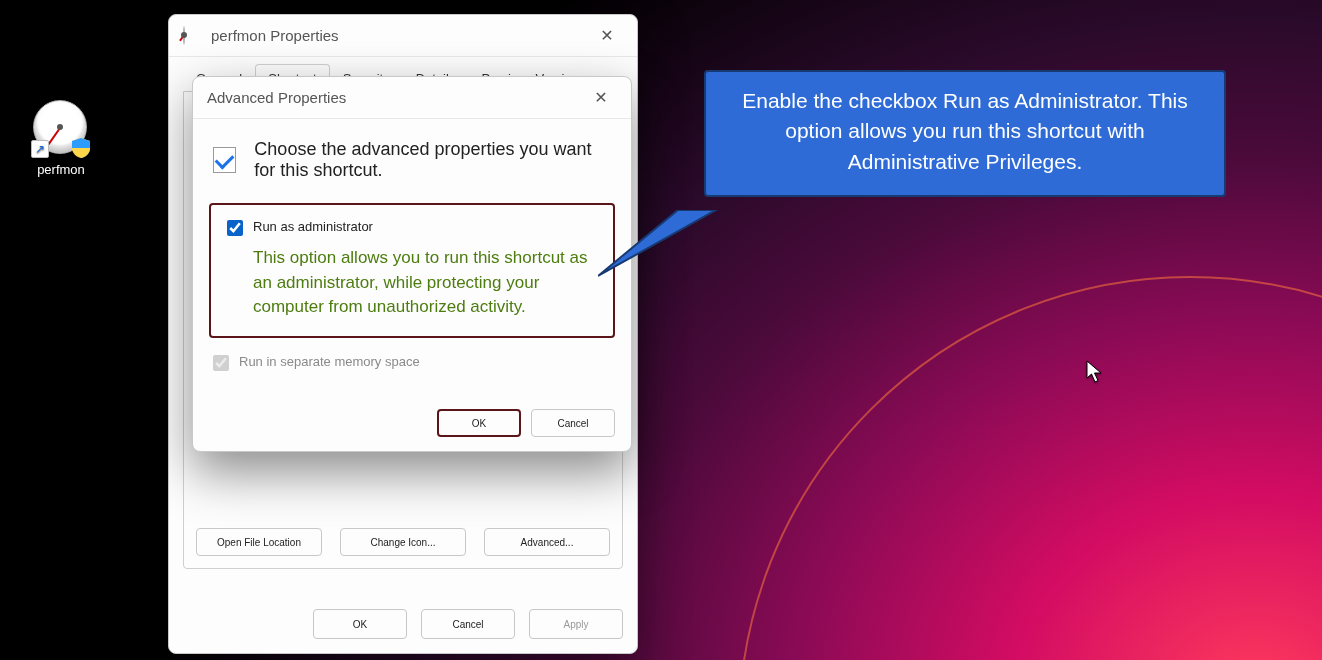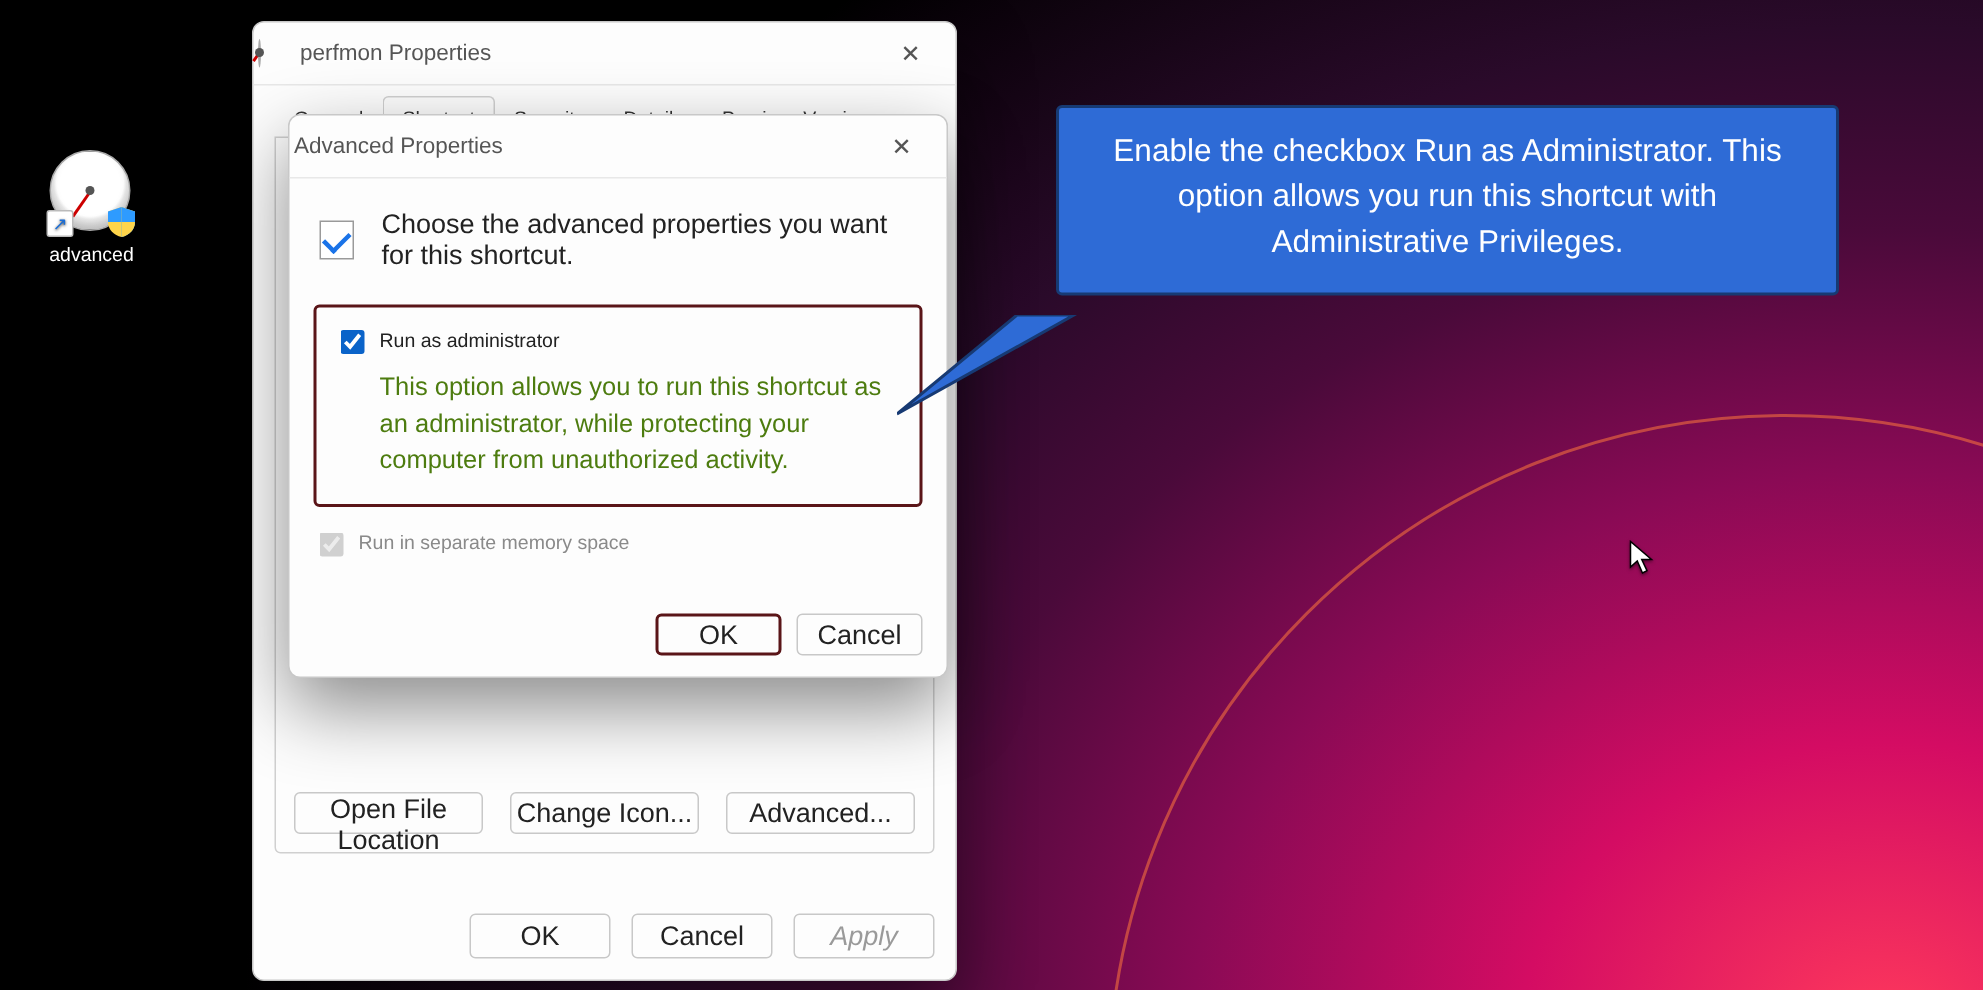--- a/index.html
+++ b/index.html
@@ -18,37 +18,37 @@
   .desktop-icon .ic-wrap{ width:56px; height:56px; margin:0 auto 6px; position:relative; }
   .gauge{ width:54px; height:54px; border-radius:50%; background:radial-gradient(circle at 50% 40%, #fff 0 55%, #eee 60%, #ccc 100%); border:1px solid #aaa; position:relative; box-shadow:inset 0 -4px 6px rgba(0,0,0,.15);}
   .gauge::before{content:""; position:absolute; left:50%; top:52%; width:2px; height:20px; background:#c00; transform-origin:top center; transform:translateX(-50%) rotate(35deg);}
   .gauge::after{content:""; position:absolute; left:50%; top:50%; width:6px; height:6px; background:#555; border-radius:50%; transform:translate(-50%,-50%);}
   .shield{ position:absolute; right:-4px; bottom:-4px; width:24px; height:24px; }
   .shield svg{width:100%;height:100%;}
   .shortcut-arrow{ position:absolute; left:-2px; bottom:-2px; width:18px; height:18px; background:#fff; border:1px solid #bbb; border-radius:2px; display:flex; align-items:center; justify-content:center; font-size:12px; color:#1a6dd6;}
 
   
   .win{ position:absolute; background:#fdfdfd; border:1px solid #c8c8c8; border-radius:8px; box-shadow:0 20px 50px rgba(0,0,0,.45); }
-  .titlebar{ height:42px; display:flex; align-items:center; padding:0 10px 0 3px; border-bottom:1px solid #e8e8e8; color:#555; font-size:15px;}
+  .titlebar{ height:42px; display:flex; align-items:center; padding:0 10px 0 14px; border-bottom:1px solid #e8e8e8; color:#555; font-size:15px;}
   .titlebar .t-icon{ width:18px; height:18px; margin-right:10px; display:inline-block;}
   .titlebar .t-icon .gauge{width:18px;height:18px;border-width:1px;}
   .titlebar .t-icon .gauge::before{height:7px;top:50%;}
   .titlebar .spacer{flex:1;}
   .close-x{ width:40px; height:30px; display:flex; align-items:center; justify-content:center; color:#555; font-size:16px; border-radius:4px; cursor:pointer;}
 
   .props-win{ left:168px; top:14px; width:470px; height:640px; }
   .tabs{ display:flex; gap:0; padding:0 14px; margin-top:6px; font-size:13px; color:#333;}
   .tab{ padding:6px 12px; border:1px solid transparent; border-bottom:none; cursor:pointer; position:relative; top:1px; background:transparent;}
   .tab.active{ border-color:#d0d0d0; background:#fdfdfd; border-radius:4px 4px 0 0;}
   .tab-panel{ margin:0 14px 0; border:1px solid #d0d0d0; border-radius:0 4px 4px 4px; height:478px; position:relative;}
   .btn-row{ position:absolute; left:0; right:0; bottom:12px; display:flex; gap:18px; justify-content:center; padding:0 14px;}
-  .wbtn{ min-width:126px; height:28px; border:1px solid #c8c8c8; background:#fdfdfd; border-radius:4px; font-size:18px; color:#222; cursor:pointer;}
+  .wbtn{ min-width:126px; height:28px; border:1px solid #c8c8c8; background:#fdfdfd; border-radius:4px; font-size:10px; color:#222; cursor:pointer;}
   .footer-btns{ position:absolute; right:14px; bottom:14px; display:flex; gap:14px;}
   .footer-btns .wbtn{min-width:94px; height:30px;}
-  .wbtn.disabled{ color:#9a9a9a;font-style:italic; }
+  .wbtn.disabled{ color:#9a9a9a; }
 
   
   .adv-win{ left:192px; top:76px; width:440px; height:376px; }
   .adv-body{ padding:14px 18px 0; }
   .icon-row{ display:flex; align-items:center; gap:18px; font-size:18px; color:#222; margin:6px 0 22px 2px;}
   .cm-box{ width:30px; height:26px; border:1px solid #9a9a9a; background:#fff; display:flex; align-items:center; justify-content:center; position:relative;}
   .cm-box::before{content:""; position:absolute; inset:auto; width:14px; height:8px; border-left:3px solid #1a73e8; border-bottom:3px solid #1a73e8; transform:rotate(-45deg); top:6px;}
 
   .group-box{ border:2.5px solid #5a1518; border-radius:4px; padding:14px 16px 16px; margin:4px -2px;}
   .chk{ display:flex; align-items:flex-start; gap:10px; font-size:13px; color:#222;}
@@ -81,21 +81,21 @@
     <span class="shortcut-arrow">↗</span>
     <span class="shield">
       <svg viewBox="0 0 24 24">
           <path d="M12 2 L21 5 V12 C21 17 17 21 12 22 C7 21 3 17 3 12 V5 Z" fill="#ffd54a"></path>
           <path d="M12 2 L21 5 V12 C21 17 17 21 12 22 V2 Z" fill="#2e9bff"></path>
           <path d="M12 2 L3 5 V12 H12 Z" fill="#2e9bff"></path>
           <path d="M12 12 H21 V12 C21 17 17 21 12 22 Z" fill="#ffd54a"></path>
         </svg>
     </span>
   </div>
-  <div>advanced</div>
+  <div>perfmon</div>
 </div>
 
 <div class="win props-win">
   <div class="titlebar">
     <span class="t-icon"><span class="gauge"></span></span>
     <span>perfmon Properties</span>
     <span class="spacer"></span>
     <span class="close-x">✕</span>
   </div>
   <div class="tabs">

